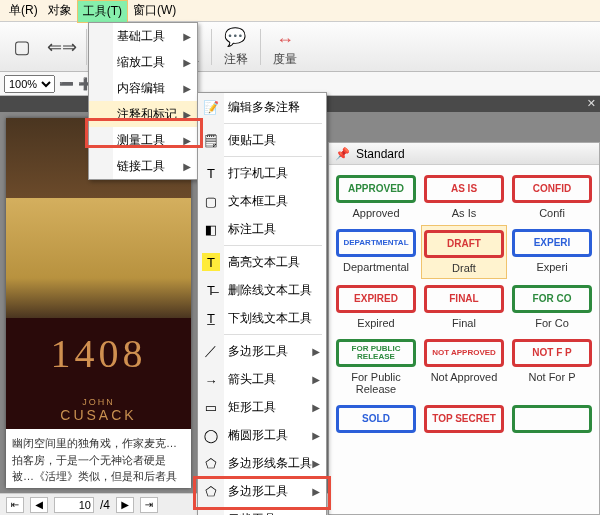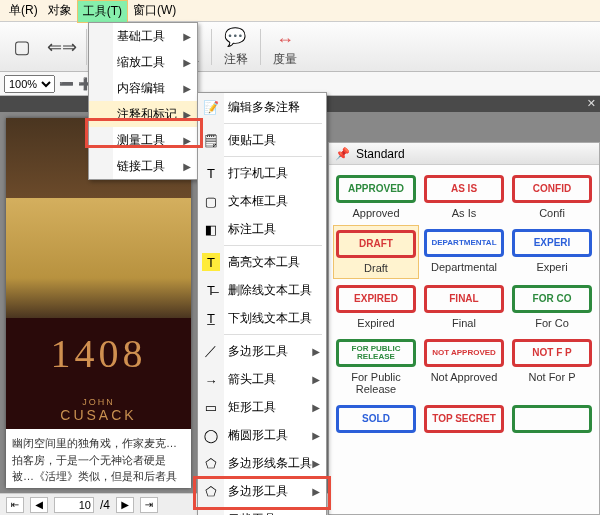--- a/index.html
+++ b/index.html
@@ -207,27 +207,27 @@
         <div class="lbl">Approved</div>
       </div>
       <div class="cell">
         <div class="stamp sr">AS IS</div>
         <div class="lbl">As Is</div>
       </div>
       <div class="cell">
         <div class="stamp sr">CONFID</div>
         <div class="lbl">Confi</div>
       </div>
+      <div class="cell">
+        <div class="stamp sb" style="font-size: 8px;">DEPARTMENTAL</div>
+        <div class="lbl">Departmental</div>
+      </div>
       <div class="cell sel">
         <div class="stamp sr">DRAFT</div>
         <div class="lbl">Draft</div>
-      </div>
-      <div class="cell">
-        <div class="stamp sb" style="font-size: 8px;">DEPARTMENTAL</div>
-        <div class="lbl">Departmental</div>
       </div>
       <div class="cell">
         <div class="stamp sb">EXPERI</div>
         <div class="lbl">Experi</div>
       </div>
       <div class="cell">
         <div class="stamp sr">EXPIRED</div>
         <div class="lbl">Expired</div>
       </div>
       <div class="cell">

